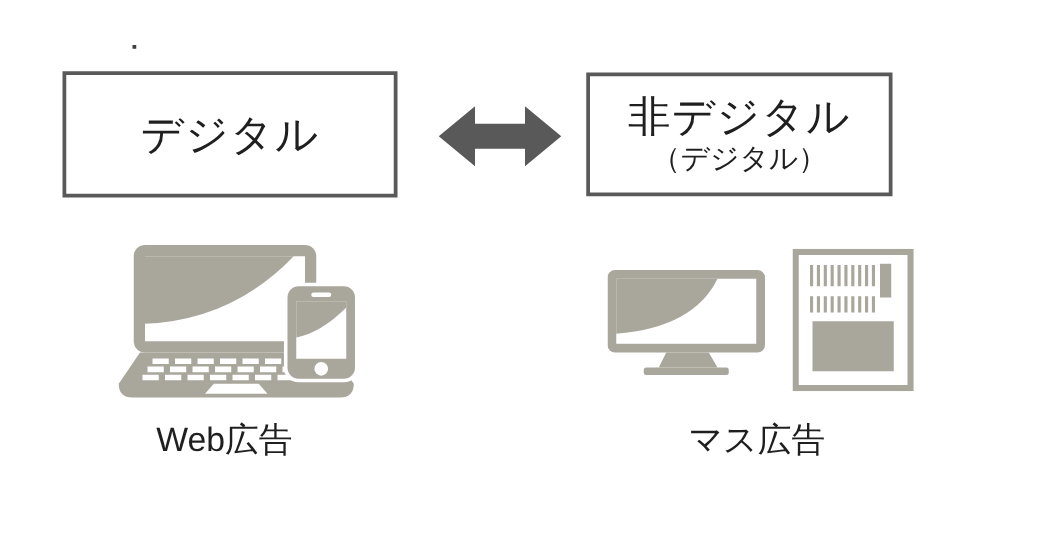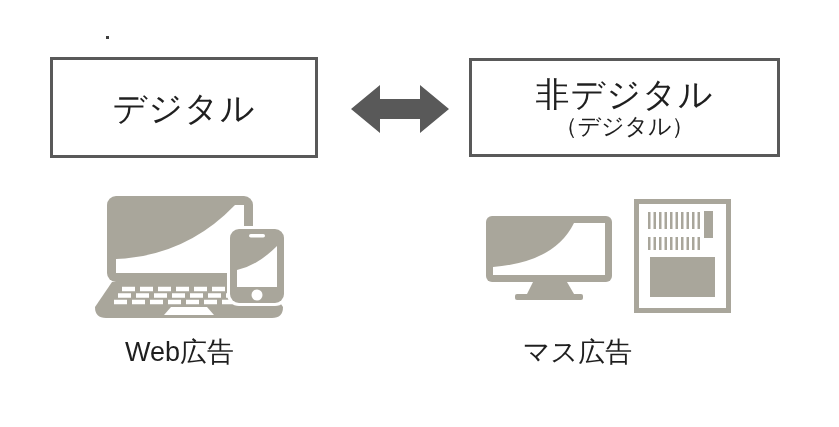--- a/index.html
+++ b/index.html
@@ -31,21 +31,21 @@
     border: 3px solid var(--dark-gray, #595959);
     background: #fff;
     display: flex;
     flex-direction: column;
     align-items: center;
     justify-content: center;
     color: var(--text, #1f1f1f);
     text-align: center;
   }
   .box-left  { left: 50px;  top: 57px; width: 268px; height: 101px; }
-  .box-right { left: 469px; top: 58px; width: 311px; height: 99px;  }
+  .box-right { left: 469px; top: 58px; width: 245px; height: 99px;  }
   .box-label {
     font-size: 34px;
     line-height: 38px;
     letter-spacing: 1px;
     color: var(--text, #1f1f1f);
   }
   .box-sublabel {
     font-size: 23px;
     line-height: 27px;
     color: var(--text, #1f1f1f);
@@ -65,21 +65,21 @@
   .newspaper-icon { left: 634px; top: 199px; width: 97px;  height: 114px; }
   .caption {
     position: absolute;
     top: 334px;
     width: 195px;
     text-align: center;
     font-size: 27px;
     color: var(--text, #1f1f1f);
   }
   .caption-left  { left: 82px;  }
-  .caption-right { left: 480px; }
+  .caption-right { left: 508px; }
 </style>
 </head>
 <body>
 
 <div class="canvas">
 
   <span class="stray-dot"></span>
 
   <div class="box box-left">
     <span class="box-label">デジタル</span>

